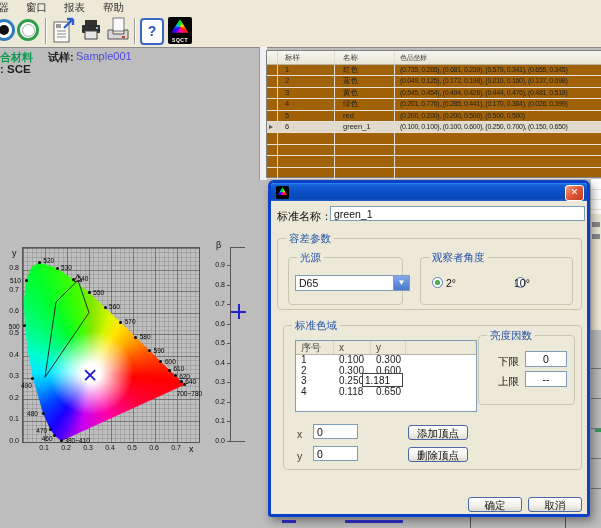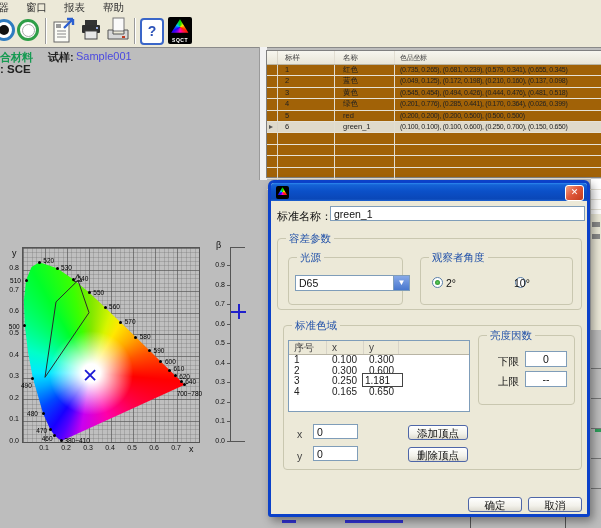--- a/index.html
+++ b/index.html
@@ -406,21 +406,21 @@
     <div class="radio" style="left:161px;top:94px;">
         <span class="radio-dot"></span>
       </div>
     <div class="rlabel" style="left:175px;top:94px;">2°</div>
     <div class="radio" style="left:244px;top:94px;"></div>
     <div class="rlabel" style="left:243px;top:94px;">10°</div>
 
     <div class="groupbox" style="left:12px;top:142px;width:299px;height:145px;">
       <div class="group-label">标准色域</div>
     </div>
-    <div class="gamut-table" style="left:17px;top:157px;width:182px;height:72px;">
+    <div class="gamut-table" style="left:24px;top:157px;width:182px;height:72px;">
       <div class="gt-head">
         <div class="gt-c1">序号</div>
         <div class="gt-c2">x</div>
         <div class="gt-c3">y</div>
       </div>
       <div class="gt-row">
           <div class="gt-c1">1</div>
           <div class="gt-c2">0.100</div>
           <div class="gt-c3">0.300</div>
         </div>
@@ -429,21 +429,21 @@
           <div class="gt-c2">0.300</div>
           <div class="gt-c3">0.600</div>
         </div>
       <div class="gt-row">
           <div class="gt-c1">3</div>
           <div class="gt-c2">0.250</div>
           <div class="gt-c3"></div>
         </div>
       <div class="gt-row">
           <div class="gt-c1">4</div>
-          <div class="gt-c2">0.165</div>
+          <div class="gt-c2">0.118</div>
           <div class="gt-c3">0.650</div>
         </div>
     </div>
     <div class="edit-cell" style="left:91px;top:190px;width:41px;height:14px;">1.181</div>
 
     <div class="groupbox" style="left:207px;top:152px;width:97px;height:70px;">
       <div class="group-label">亮度因数</div>
     </div>
     <div class="dlg-label" style="left:227px;top:172px;font-size:10.5px;">下限</div>
     <div class="textbox" style="left:254px;top:168px;width:42px;height:16px;text-align:center;">0</div>

